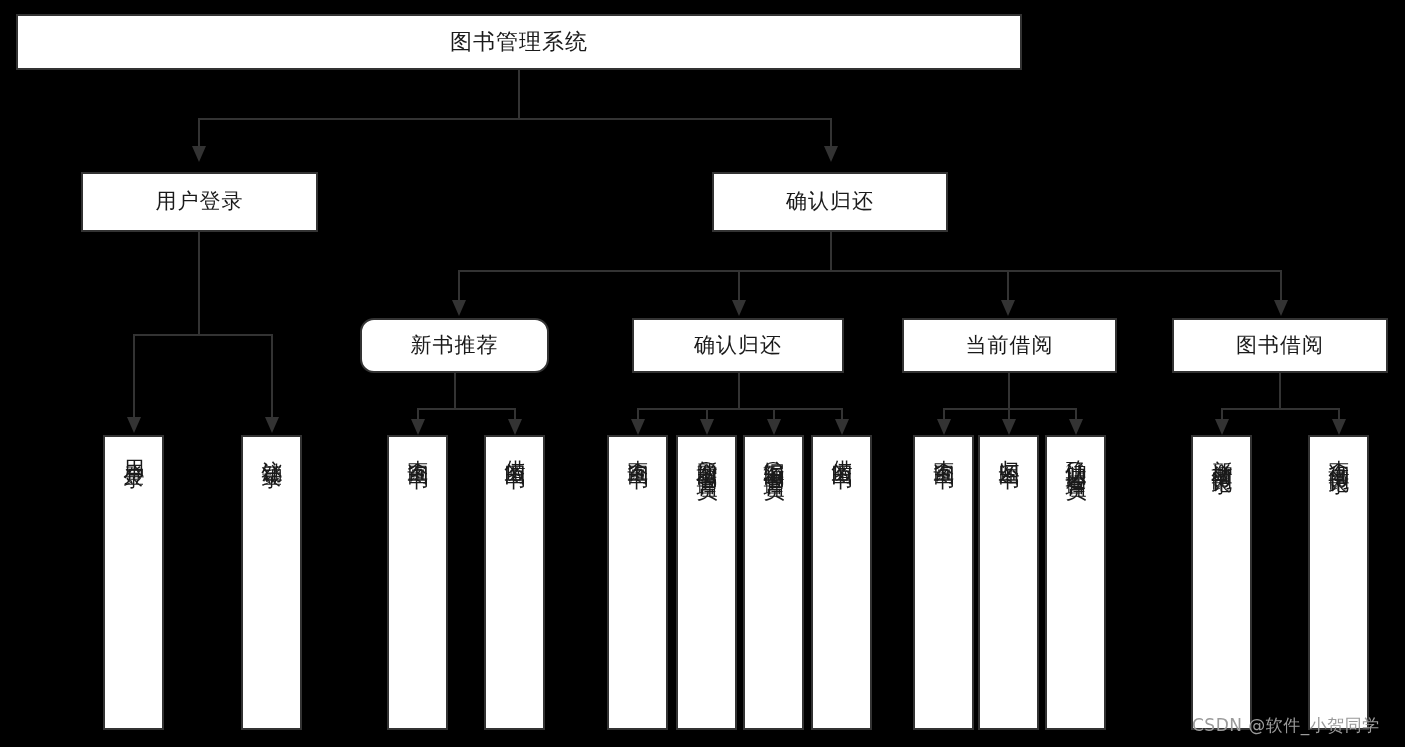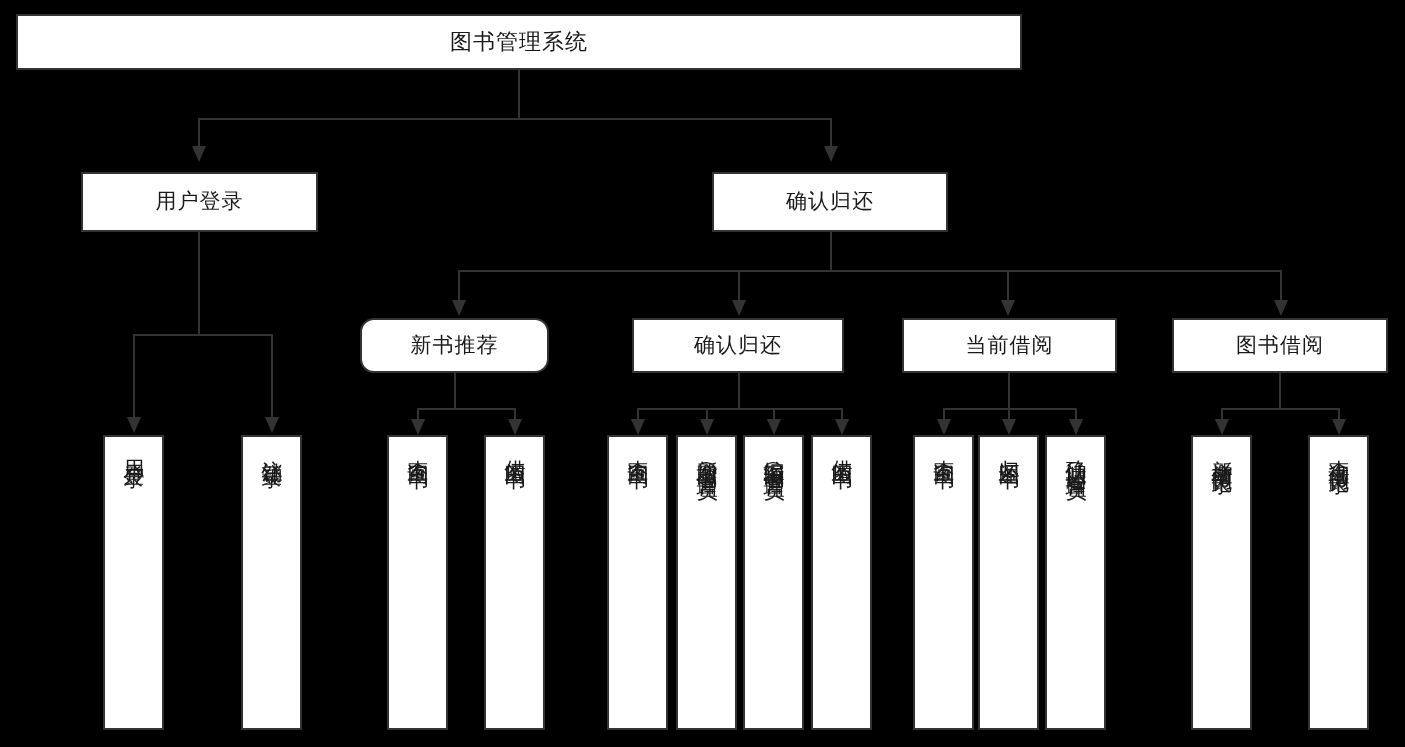--- a/index.html
+++ b/index.html
@@ -208,14 +208,15 @@
     <span class="vtext">确认归还（管理员）</span>
   </div>
 
   <div class="node v" style="left:1191px; top:435px; width:61px; height:295px;">
     <span class="vtext">新增借阅记录</span>
   </div>
   <div class="node v" style="left:1308px; top:435px; width:61px; height:295px;">
     <span class="vtext">查询借阅记录</span>
   </div>
 
+  <div id="watermark" style="left:1192px; top:714px;">CSDN @软件_小贺同学</div>
 
 </div>
 
 </body></html>

